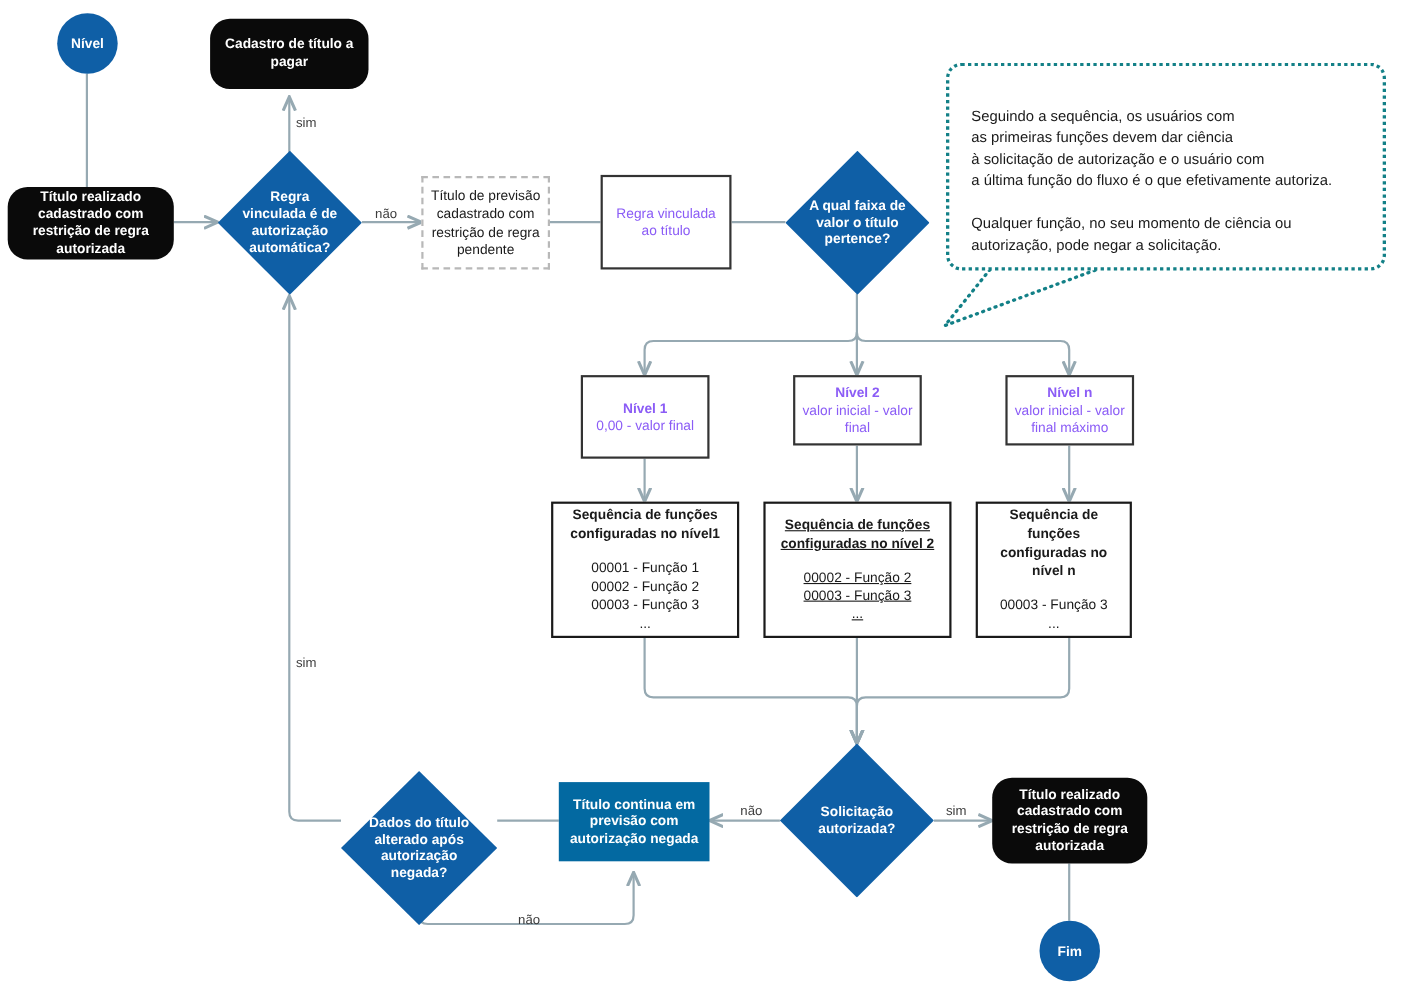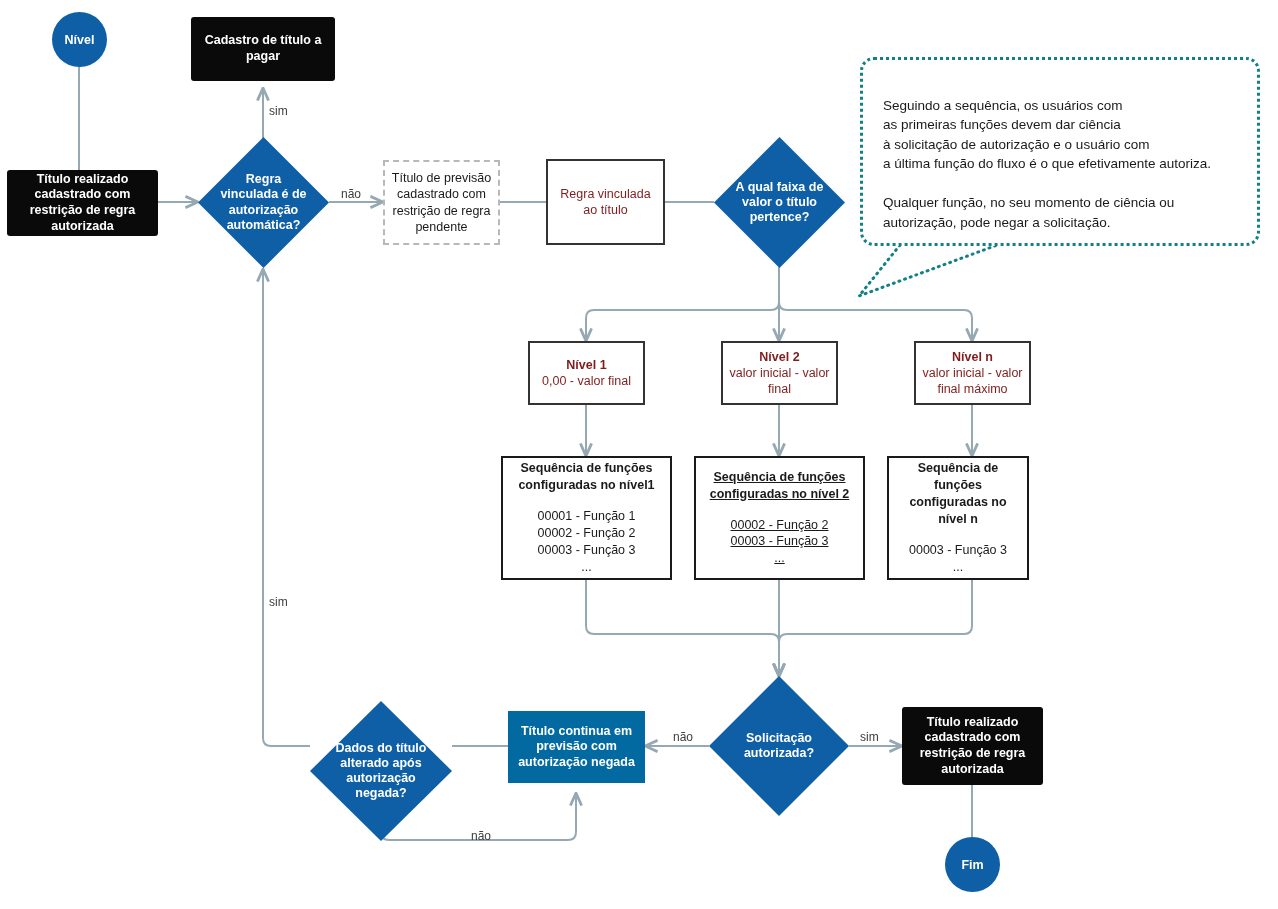--- a/index.html
+++ b/index.html
@@ -32,21 +32,21 @@
     background: #0F5FA6;
     color: #ffffff;
     font-size: 12.5px;
     font-weight: 700;
   }
 
   
   .black-round {
     background: #0a0a0a;
     color: #ffffff;
-    border-radius: 3px;
+    border-radius: 18px;
     font-size: 12.5px;
     font-weight: 700;
     line-height: 1.25;
     padding: 4px 8px;
   }
   
   .black-square {
     background: #0369a1;
     color: #ffffff;
     border-radius: 0;
@@ -74,21 +74,21 @@
     font-weight: 700;
     line-height: 1.22;
     width: 72%;
     text-align: center;
   }
 
   
   .wbox {
     background: #ffffff;
     border: 2px solid #333333;
-    color: #7f1d1d;
+    color: #8b5cf6;
     font-size: 12.5px;
     line-height: 1.3;
     padding: 4px 6px;
   }
   .wbox .b { font-weight: 700; display:block; }
 
   
   .dashbox {
     background: #ffffff;
     border: 2px dashed #b8b8b8;
@@ -230,21 +230,21 @@
 
   <div class="node wbox" style="left:546px; top:159px; width:119px; height:86px;">
     <span>Regra vinculada ao título</span>
   </div>
 
   <div class="node diamond" style="left:714px; top:137px; width:131px; height:131px;">
     <span class="dshape"></span>
     <span class="dtext">A qual faixa de valor o título pertence?</span>
   </div>
 
-  <div class="node wbox" style="left:528px; top:341px; width:117px; height:64px; flex-direction:column;">
+  <div class="node wbox" style="left:528px; top:341px; width:117px; height:76px; flex-direction:column;">
     <span class="b">Nível 1</span>
     <span>0,00 - valor final</span>
   </div>
 
   <div class="node wbox" style="left:721px; top:341px; width:117px; height:64px; flex-direction:column;">
     <span class="b">Nível 2</span>
     <span>valor inicial - valor final</span>
   </div>
 
   <div class="node wbox" style="left:914px; top:341px; width:117px; height:64px; flex-direction:column;">

